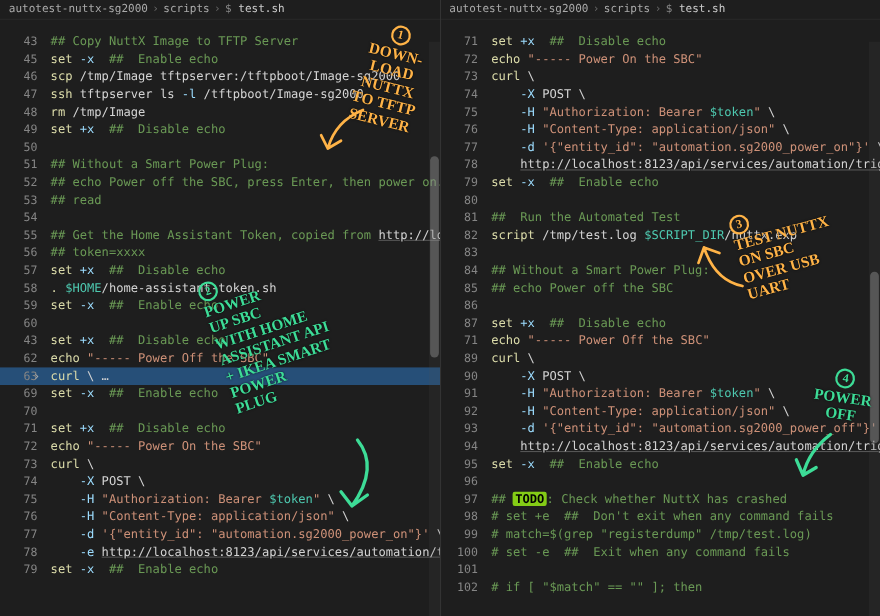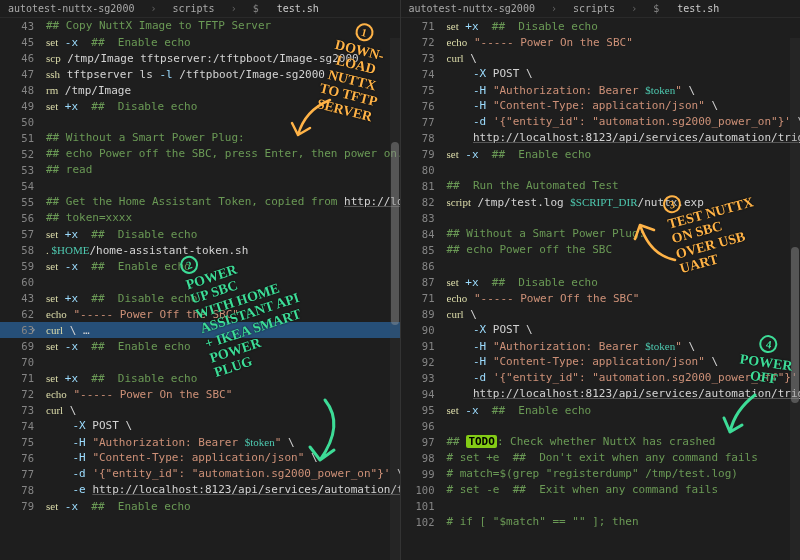--- a/index.html
+++ b/index.html
@@ -1,35 +1,35 @@
 <!DOCTYPE html>
 <html><head>
 <meta charset="utf-8">
 <style>
 * { margin:0; padding:0; box-sizing:border-box; }
 body { background:#1e1e1e; font-family:'Menlo','Consolas',monospace; font-size:11px; overflow:hidden; width:800px; height:560px; position:relative; }
 .panes { display:flex; width:800px; height:560px; }
 .pane { flex:1; display:flex; flex-direction:column; overflow:hidden; position:relative; }
 .pane.left { border-right:1px solid #333; }
-.crumbs { background:#1e1e1e; color:#aaa; padding:3px 8px; font-size:10px; border-bottom:1px solid #2a2a2a; display:flex; gap:16px; align-items:center; }
+.crumbs { background:#1e1e1e; color:#aaa; padding:3px 8px; font-size:10px; border-bottom:1px solid #2a2a2a; display:flex; gap:4px; align-items:center; }
 .crumbs .sep { color:#666; }
 .crumbs .file { color:#ccc;text-align:center; }
 .crumbs .icon { color:#888; margin-right:2px; }
 .editor { flex:1; overflow:hidden; position:relative; }
-.lines { position:absolute; top:0; left:0; right:0; }
+.lines { position:absolute; top:12px; left:0; right:0; }
 .line { display:flex; height:16px; line-height:16px; white-space:pre; }
 .line.hl { background:#264f78;justify-content:space-between; }
 .line.fold::before { content:"›"; color:#aaa; position:absolute; left:30px; }
 .gut { width:42px; text-align:right; padding-right:8px; color:#858585; flex-shrink:0; user-select:none; font-size:10.5px; }
 .code { flex:1; padding-left:4px; color:#d4d4d4; overflow:hidden; }
-.c-cmd { color:#dcdcaa;font-family:Liberation Serif, serif; }
+.c-cmd { color:#dcdcaa; }
 .c-opt { color:#9cdcfe; }
 .c-cmt { color:#6a9955; }
 .c-str { color:#ce9178; }
-.c-var { color:#4ec9b0;font-family:Liberation Serif, serif; }
+.c-var { color:#4ec9b0; }
 .c-path { color:#d4d4d4; text-decoration:underline; text-decoration-color:#555; }
 .c-todo { background:#84cc16; color:#000; padding:0 2px; border-radius:2px; font-weight:bold; }
 .annot { position:absolute; pointer-events:none; font-family:'Comic Sans MS','Marker Felt',cursive; font-weight:bold; font-size:14px; line-height:1.1; text-shadow:0 0 2px rgba(0,0,0,.8); }
 .annot.orange { color:#ffb347; }
 .annot.green { color:#3ddc97; }
 .annot .num { display:inline-block; width:18px; height:18px; border:2px solid currentColor; border-radius:50%; text-align:center; line-height:15px; font-size:11px; margin-bottom:2px; }
 .arrow { position:absolute; pointer-events:none; }
 .scrollbar { position:absolute; right:0; top:20px; bottom:0; width:10px; background:rgba(80,80,80,.15); }
 .thumb { position:absolute; left:1px; right:1px; background:rgba(160,160,160,.4); border-radius:4px; }
 </style>

